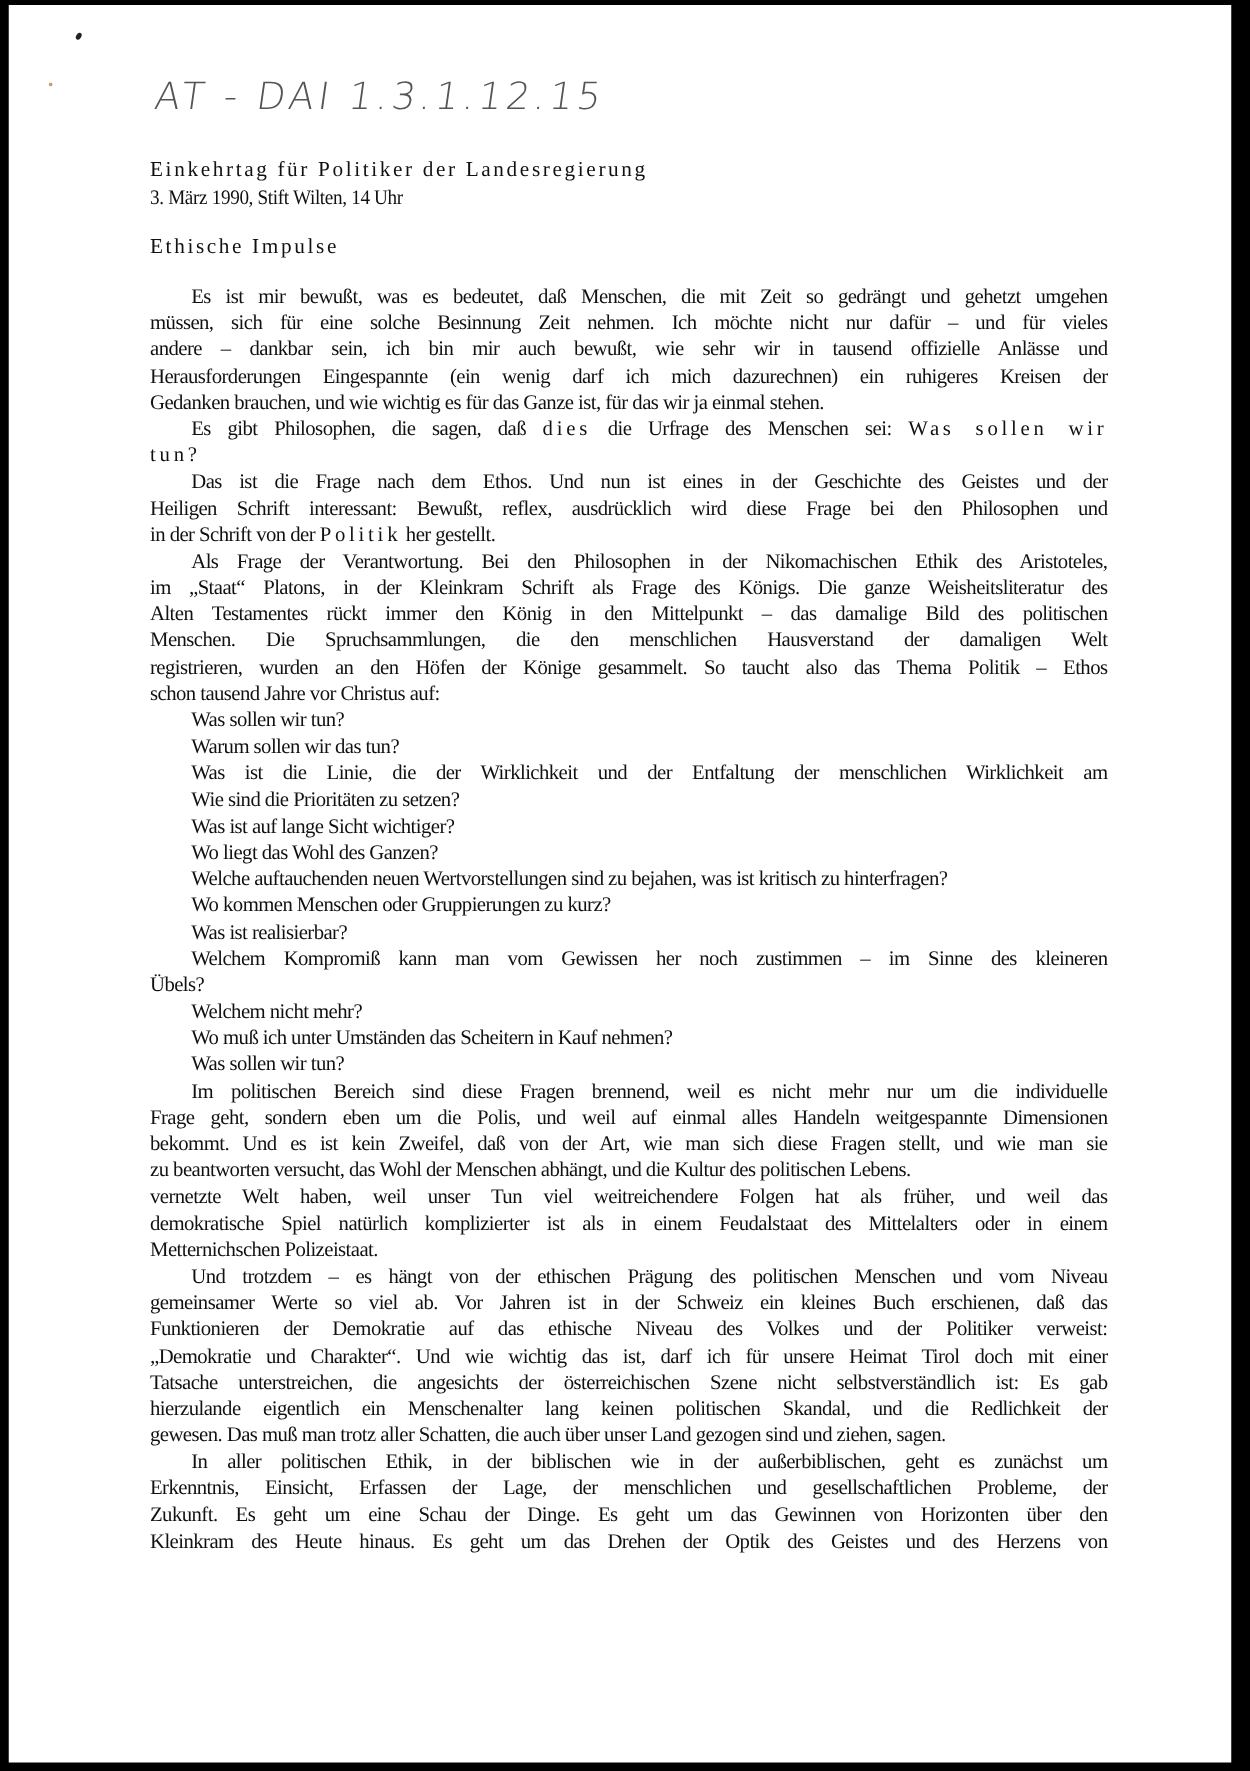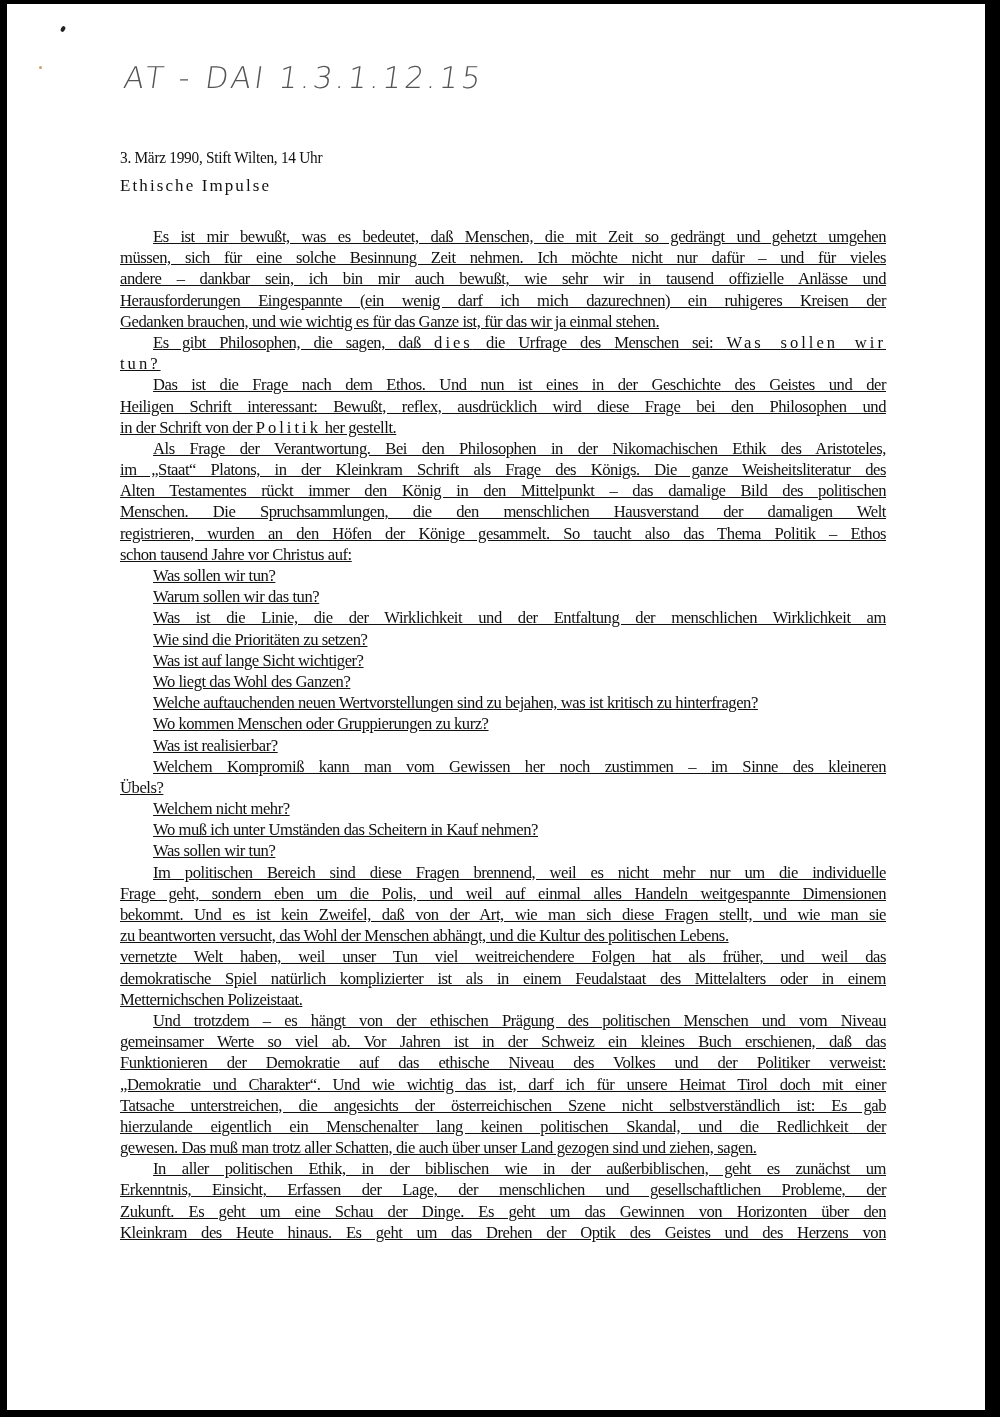--- a/index.html
+++ b/index.html
@@ -28,37 +28,38 @@
     position: absolute; left: 113px; font-size: 16.5px;
     letter-spacing: -0.3px; white-space: nowrap; transform: scaleX(0.93); transform-origin: left;
   }
   .body {
     position: absolute; left: 113px; top: 222px; width: 766px;
     font-size: 16.6px; line-height: 21.2px;
   }
   .line {
     display: block; height: 21.2px; white-space: nowrap;
     text-align: justify; text-align-last: justify;
-    letter-spacing: -0.45px; word-spacing: 0; text-decoration: underline;
+    letter-spacing: -0.45px; word-spacing: 0;
   }
   .line.last { text-align-last: left; }
   .line.indent { padding-left: 33px; }
   .spaced-serif { letter-spacing: 3px; }
 </style>
 </head>
 <body>
 
 <div class="page">
   <span class="mark-dot" style="left:54px;top:22px;width:4px;height:6px;transform:rotate(30deg);"></span>
   <span class="mark-dot" style="left:32px;top:62px;width:3px;height:3px;background:#c9a070;"></span>
 
   <div class="handwriting">AT - DAI  1.3.1.12.15</div>
 
+  <div class="heading" style="top:122px;">Einkehrtag für Politiker der Landesregierung</div>
   <div class="subheading" style="top:144px;">3. März 1990, Stift Wilten, 14 Uhr</div>
-  <div class="heading" style="top:172px;text-align:right;">Ethische Impulse</div>
+  <div class="heading" style="top:183px;text-align:right;">Ethische Impulse</div>
 
   <div class="body" id="body">
       <span class="line indent">Es ist mir bewußt, was es bedeutet, daß Menschen, die mit Zeit so gedrängt und gehetzt umgehen</span>
       <span class="line">müssen, sich für eine solche Besinnung Zeit nehmen. Ich möchte nicht nur dafür – und für vieles</span>
       <span class="line">andere – dankbar sein, ich bin mir auch bewußt, wie sehr wir in tausend offizielle Anlässe und</span>
       <span class="line">Herausforderungen Eingespannte (ein wenig darf ich mich dazurechnen) ein ruhigeres Kreisen der</span>
       <span class="line last">Gedanken brauchen, und wie wichtig es für das Ganze ist, für das wir ja einmal stehen.</span>
       <span class="line indent"><span>Es gibt Philosophen, die sagen, daß </span><span class="spaced-serif">dies</span><span> die Urfrage des Menschen sei: </span><span class="spaced-serif">Was sollen wir</span></span>
       <span class="line last spaced-serif">tun?</span>
       <span class="line indent">Das ist die Frage nach dem Ethos. Und nun ist eines in der Geschichte des Geistes und der</span>

